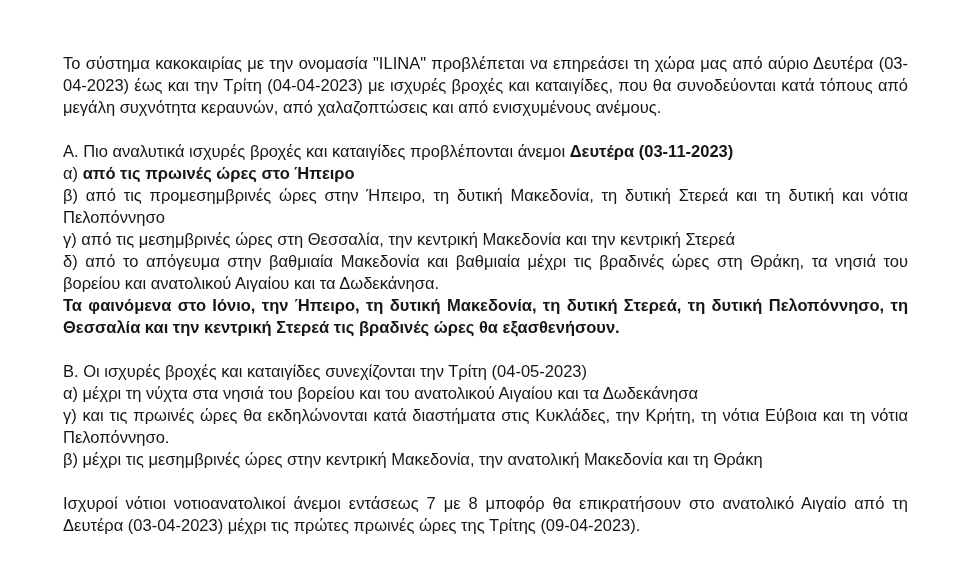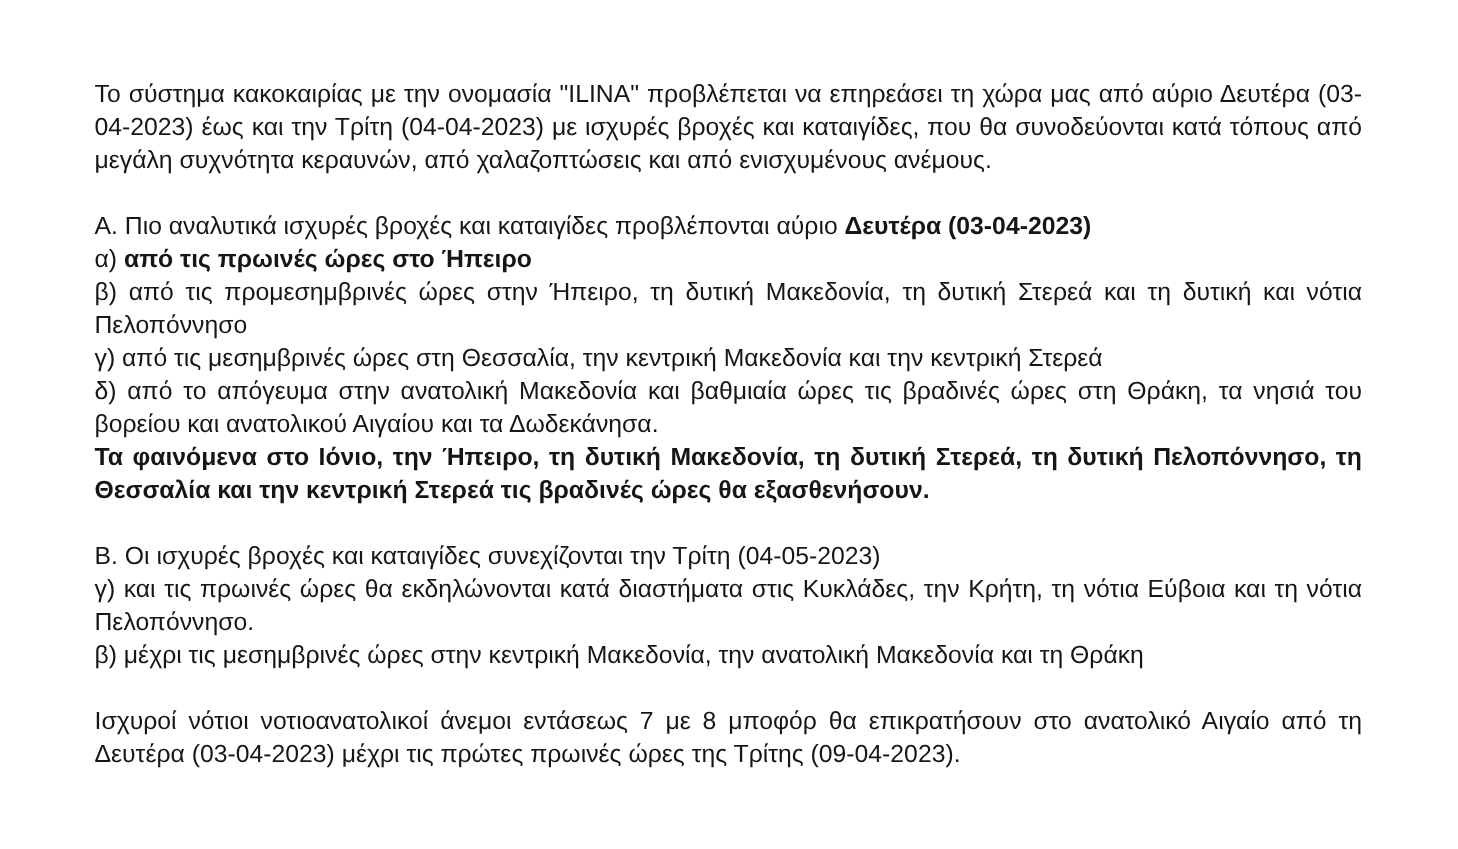--- a/index.html
+++ b/index.html
@@ -34,34 +34,35 @@
     font-weight: bold;
   }
 </style>
 </head>
 <body>
 
 <main class="page">
 
   <p><span>Το σύστημα κακοκαιρίας με την ονομασία "ILINA" προβλέπεται να επηρεάσει τη χώρα μας από αύριο Δευτέρα (03-04-2023) έως και την Τρίτη (04-04-2023) με ισχυρές βροχές και καταιγίδες, που θα συνοδεύονται κατά τόπους από μεγάλη συχνότητα κεραυνών, από χαλαζοπτώσεις και από ενισχυμένους ανέμους.</span></p>
 
-  <p class="gap-before"><span>Α. Πιο αναλυτικά ισχυρές βροχές και καταιγίδες προβλέπονται αύριο </span><span class="b">Δευτέρα (03-04-2023)</span></p>
+  <p class="gap-before"><span>Α. Πιο αναλυτικά ισχυρές βροχές και καταιγίδες προβλέπονται άνεμοι </span><span class="b">Δευτέρα (03-11-2023)</span></p>
 
   <p><span>α) </span><span class="b">από τις πρωινές ώρες στο Ήπειρο</span></p>
 
   <p><span>β) από τις προμεσημβρινές ώρες στην Ήπειρο, τη δυτική Μακεδονία, τη δυτική Στερεά και τη δυτική και νότια Πελοπόννησο</span></p>
 
   <p><span>γ) από τις μεσημβρινές ώρες στη Θεσσαλία, την κεντρική Μακεδονία και την κεντρική Στερεά</span></p>
 
-  <p><span>δ) από το απόγευμα στην ανατολική Μακεδονία και βαθμιαία ώρες τις βραδινές ώρες στη Θράκη, τα νησιά του βορείου και ανατολικού Αιγαίου και τα Δωδεκάνησα.</span></p>
+  <p><span>δ) από το απόγευμα στην βαθμιαία Μακεδονία και βαθμιαία μέχρι τις βραδινές ώρες στη Θράκη, τα νησιά του βορείου και ανατολικού Αιγαίου και τα Δωδεκάνησα.</span></p>
 
   <p><span class="b">Τα φαινόμενα στο Ιόνιο, την Ήπειρο, τη δυτική Μακεδονία, τη δυτική Στερεά, τη δυτική Πελοπόννησο, τη Θεσσαλία και την κεντρική Στερεά τις βραδινές ώρες θα εξασθενήσουν.</span></p>
 
   <p class="gap-before"><span>Β. Οι ισχυρές βροχές και καταιγίδες συνεχίζονται την Τρίτη (04-05-2023)</span></p>
 
+  <p><span>α) μέχρι τη νύχτα στα νησιά του βορείου και του ανατολικού Αιγαίου και τα Δωδεκάνησα</span></p>
 
   <p><span>γ) και τις πρωινές ώρες θα εκδηλώνονται κατά διαστήματα στις Κυκλάδες, την Κρήτη, τη νότια Εύβοια και τη νότια Πελοπόννησο.</span></p>
 
   <p><span>β) μέχρι τις μεσημβρινές ώρες στην κεντρική Μακεδονία, την ανατολική Μακεδονία και τη Θράκη</span></p>
 
   <p class="gap-before"><span>Ισχυροί νότιοι νοτιοανατολικοί άνεμοι εντάσεως 7 με 8 μποφόρ θα επικρατήσουν στο ανατολικό Αιγαίο από τη Δευτέρα (03-04-2023) μέχρι τις πρώτες πρωινές ώρες της Τρίτης (09-04-2023).</span></p>
 
 </main>
 
 </body></html>

